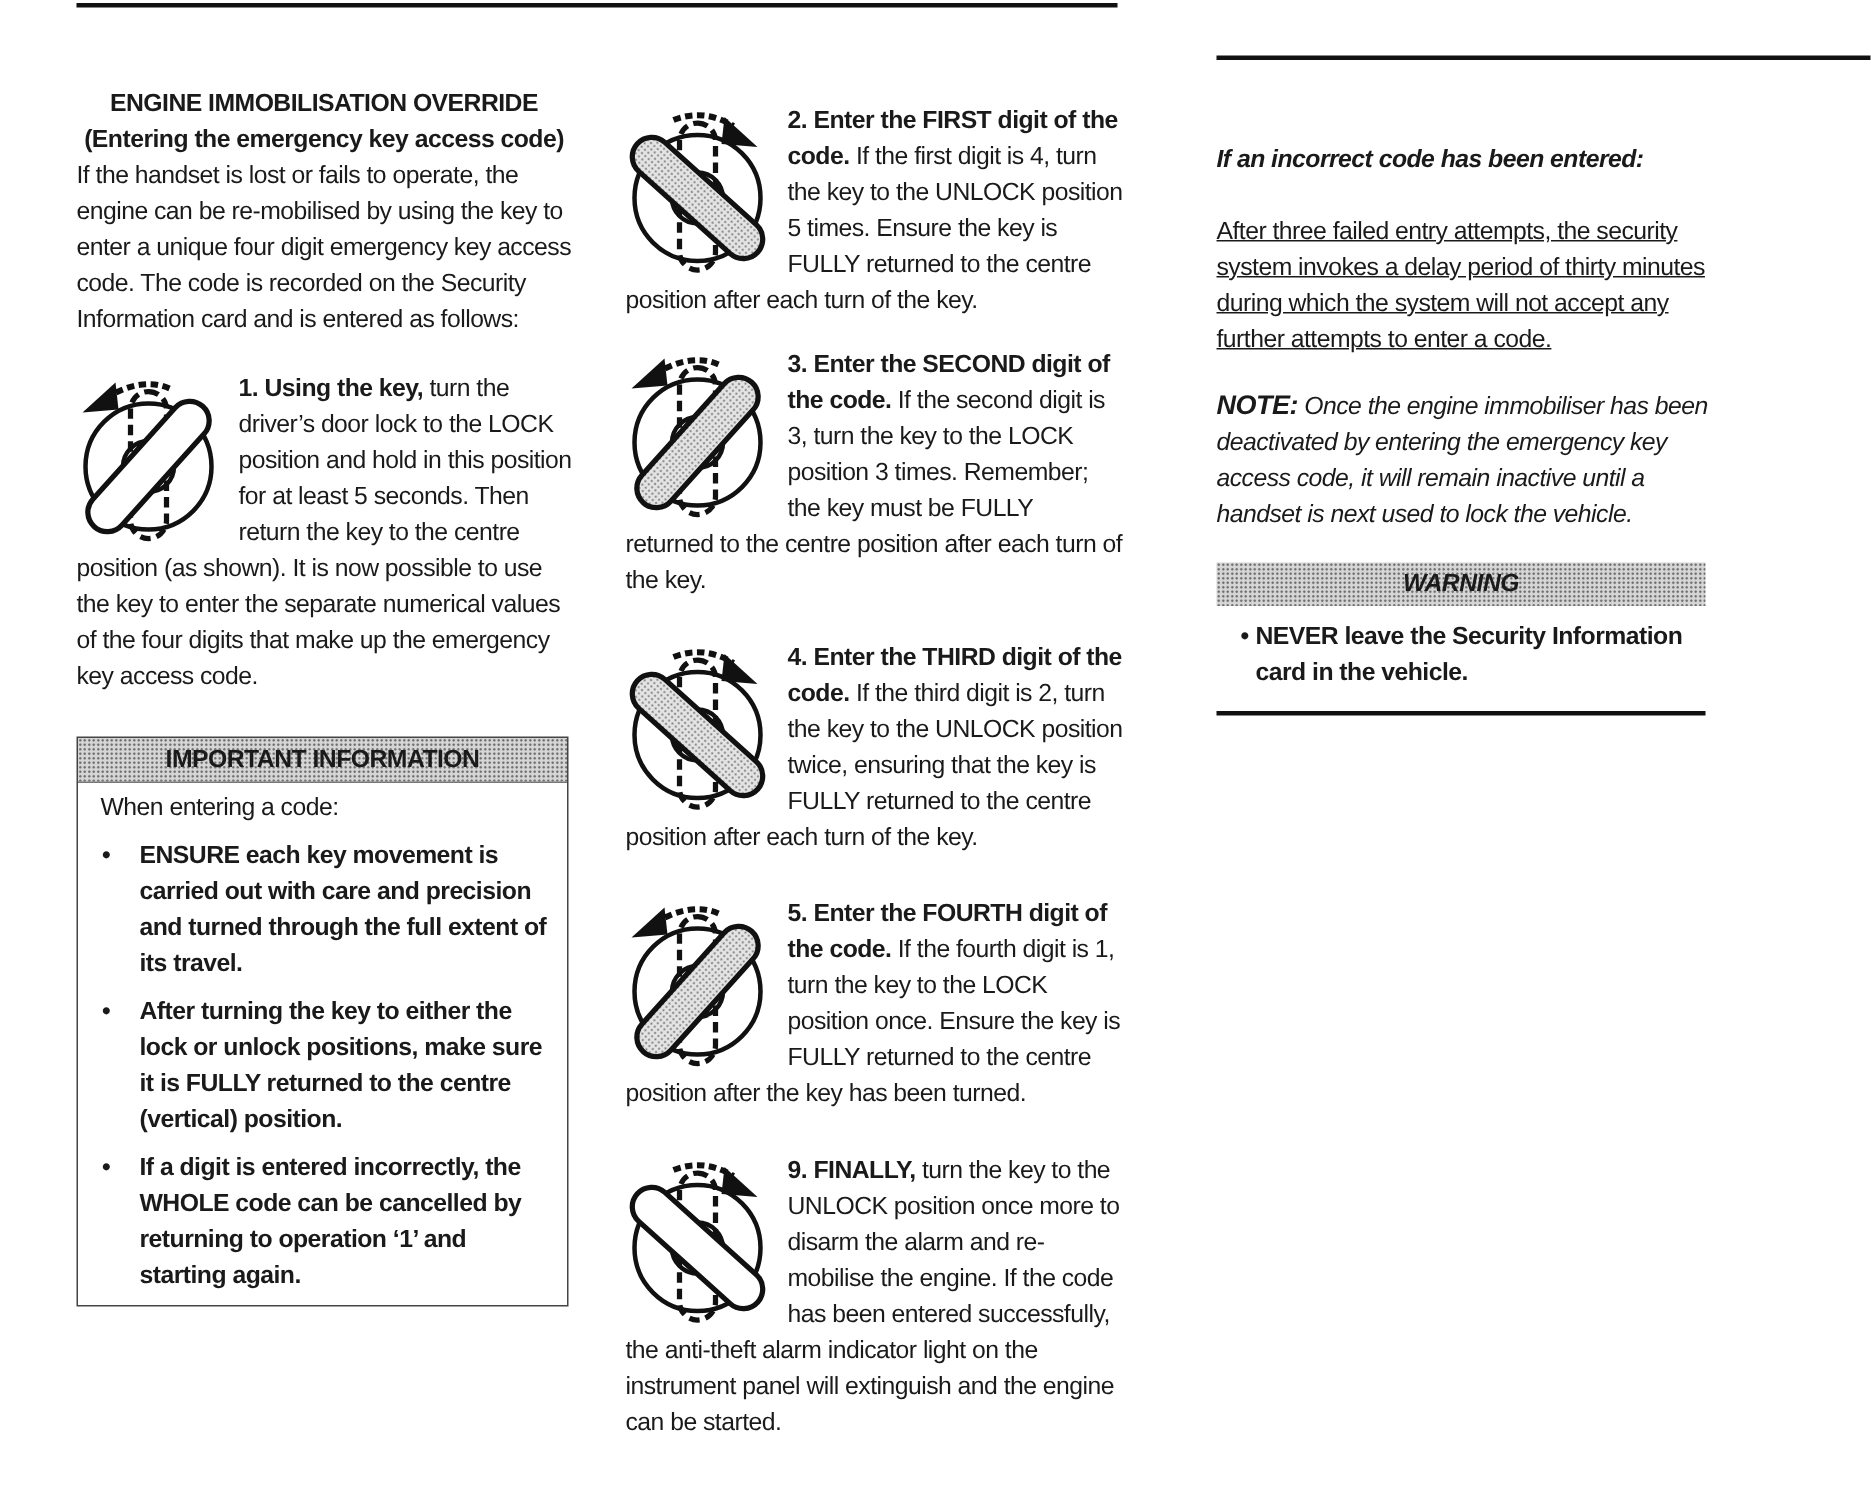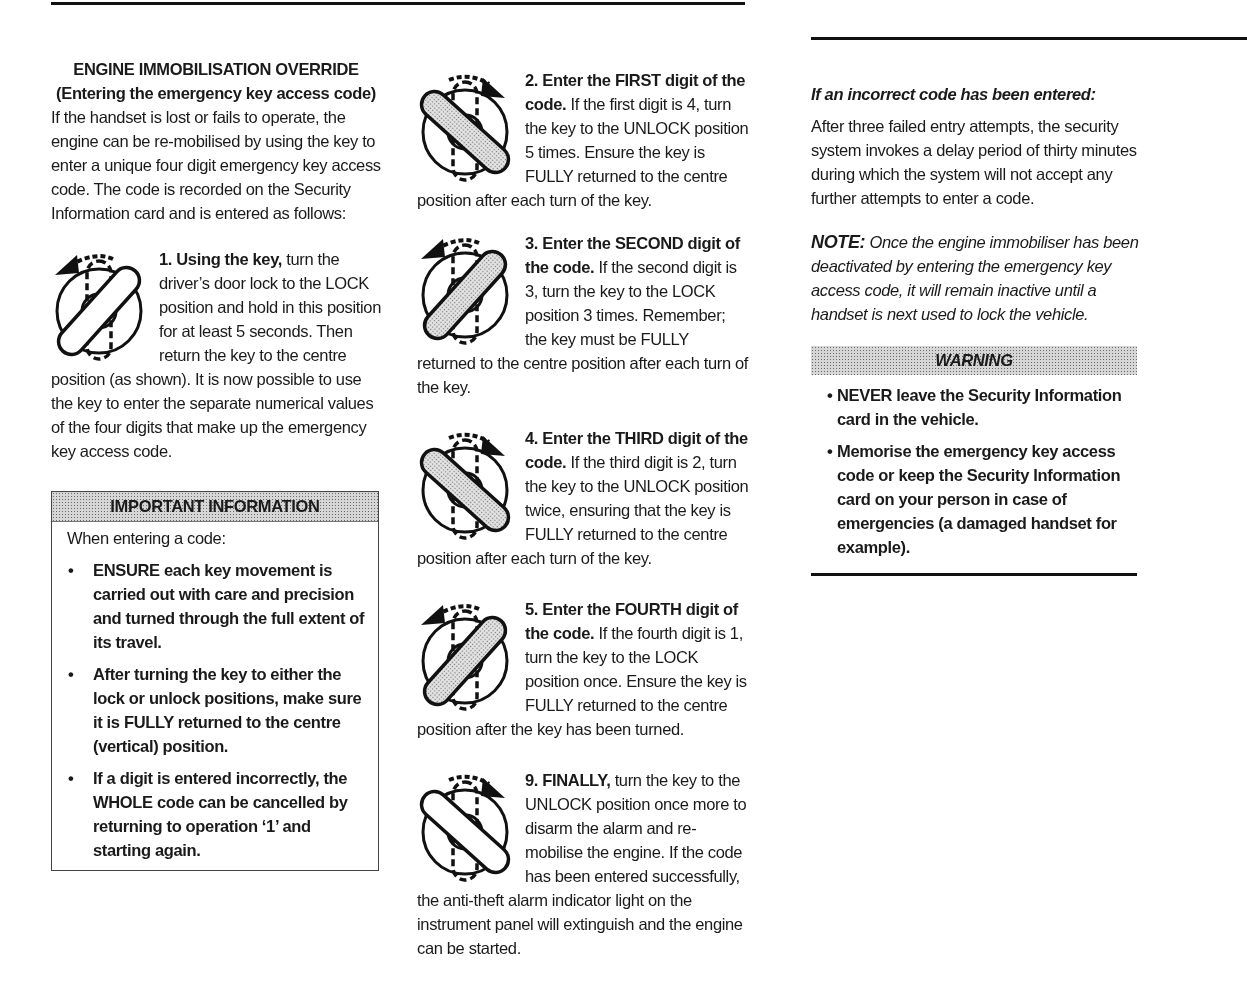--- a/index.html
+++ b/index.html
@@ -136,25 +136,24 @@
         <g transform="rotate(-48 52 64)">
           <rect x="39" y="10" width="26" height="108" rx="13" fill="#fff" stroke="#111" stroke-width="3.5"></rect>
         </g>
         <path d="M36 12 Q56 4 76 16" fill="none" stroke="#111" stroke-width="4" stroke-dasharray="5 3"></path>
         <polygon points="92,30 70,10 68,28" fill="#111"></polygon>
       </svg>
     <p><b>9. FINALLY,</b><span> turn the key to the UNLOCK position once more to disarm the alarm and re-mobilise the engine. If the code has been entered successfully, the anti-theft alarm indicator light on the instrument panel will extinguish and the engine can be started.</span></p>
   </div>
 </div>
 
-<div class="col" style="left:811px; top:82px; width:328px;">
+<div class="col" style="left:811px; top:94px; width:328px;">
   <p class="ital" style="font-weight:bold;">If an incorrect code has been entered:</p>
-  <p style="margin-top:8px;">After three failed entry attempts, the security system invokes a delay period of thirty minutes during which the system will not accept any further attempts to enter a code.</p>
+  <p style="margin-top:24px;text-decoration:underline;">After three failed entry attempts, the security system invokes a delay period of thirty minutes during which the system will not accept any further attempts to enter a code.</p>
   <p class="ital" style="margin-top:20px;">
     <b style="font-size:18px;">NOTE:</b><span> Once the engine immobiliser has been deactivated by entering the emergency key access code, it will remain inactive until a handset is next used to lock the vehicle.</span>
   </p>
   <div class="warn-head shade" style="margin-top:20px; width:326px;">WARNING</div>
   <ul style="font-weight:bold; margin-top:4px;">
     <li style="padding-left:26px;">NEVER leave the Security Information card in the vehicle.</li>
-    <li style="padding-left:26px;">Memorise the emergency key access code or keep the Security Information card on your person in case of emergencies (a damaged handset for example).</li>
   </ul>
   <div class="rule" style="position:relative; width:326px; margin-top:14px;"></div>
 </div>
 
 </body></html>

